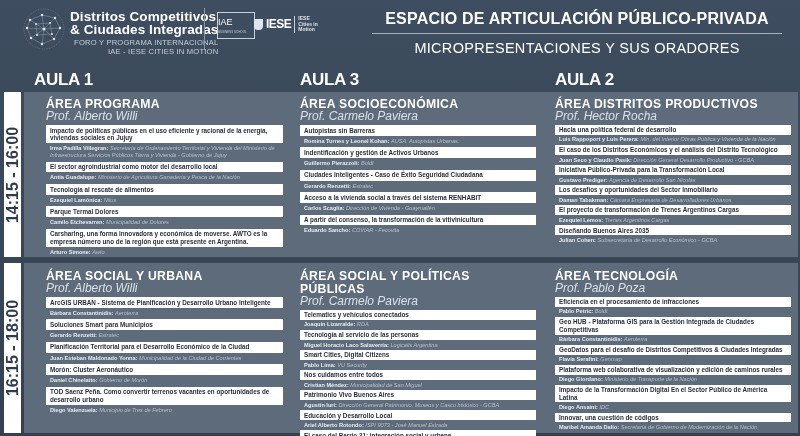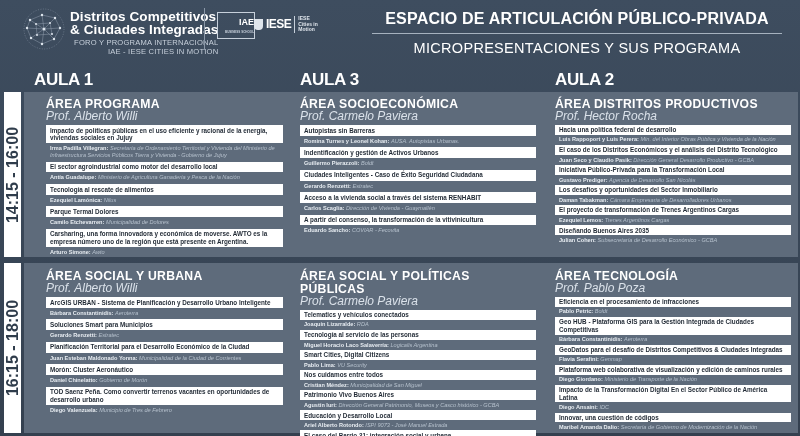--- a/index.html
+++ b/index.html
@@ -9,21 +9,21 @@
     background: linear-gradient(180deg, #3e4d5f 0%, #3a4859 40%, #34404f 100%);
     color: #fff;
     position: relative;
   }
   .header { position: absolute; left: 0; top: 0; width: 800px; height: 68px; }
   .logo-net { position: absolute; left: 22px; top: 6px; width: 44px; height: 46px; }
   .brand { position: absolute; left: 70px; top: 10px; }
   .brand .t1 { font-weight: bold; font-size: 13.5px; line-height: 13px; color: #fff; letter-spacing: 0.1px; }
   .brand .t2 { font-size: 7.6px; line-height: 8.5px; color: #c7d0db; margin-top: 3px; letter-spacing: 0.2px; text-align: right; }
   .vsep { position: absolute; left: 204px; top: 8px; width: 1px; height: 42px; background: #8a97a7; }
-  .iae { position: absolute; left: 217px; top: 12px; width: 38px; height: 27px; border: 1px solid #c7d0db; font-size: 9px; text-align: right; line-height: 18px; color: #fff; font-weight: bold; }
+  .iae { position: absolute; left: 217px; top: 12px; width: 38px; height: 27px; border: 1px solid #c7d0db; font-size: 9px; text-align: left; line-height: 18px; color: #fff; font-weight: normal; }
   .iae small { display: block; font-size: 3px; line-height: 3px; color: #c7d0db; }
   .iese { position: absolute; left: 254px; top: 16px; display: flex; align-items: center; gap: 3px; }
   .iese .shield { width: 9px; height: 11px; background: #dfe5ec; border-radius: 0 0 4px 4px; }
   .iese .name { font-size: 12px; font-weight: bold; color: #fff; letter-spacing: -0.5px; text-align: right; }
   .iese .sub { font-size: 5px; line-height: 5.5px; color: #dfe5ec; border-left: 1px solid #c7d0db; padding-left: 3px; font-weight: bold; }
 
   .title-block { position: absolute; left: 372px; top: 10px; width: 410px; text-align: center; }
   .title-block .main { font-weight: bold; font-size: 16px; letter-spacing: 0.2px; color: #fff; padding-bottom: 5px; border-bottom: 1px solid #a6b2bf; }
   .title-block .sub { font-size: 14.5px; color: #fff; margin-top: 6px; letter-spacing: 0.3px; }
 
@@ -79,21 +79,21 @@
     <span>IAE</span>
     <small>BUSINESS SCHOOL</small>
   </div>
   <div class="iese">
     <div class="shield"></div>
     <div class="name">IESE</div>
     <div class="sub" style="width:24px">IESE Cities in Motion</div>
   </div>
   <div class="title-block">
     <div class="main">ESPACIO DE ARTICULACIÓN PÚBLICO-PRIVADA</div>
-    <div class="sub">MICROPRESENTACIONES Y SUS PROGRAMA</div>
+    <div class="sub">MICROPRESENTACIONES Y SUS ORADORES</div>
   </div>
 </div>
 
 <div class="aula-label" style="left:34px">AULA 1</div>
 <div class="aula-label" style="left:300px">AULA 3</div>
 <div class="aula-label" style="left:555px">AULA 2</div>
 
 <div class="time-tab" style="top:92px;height:165px">
   <span>14:15 - 16:00</span>
 </div>

